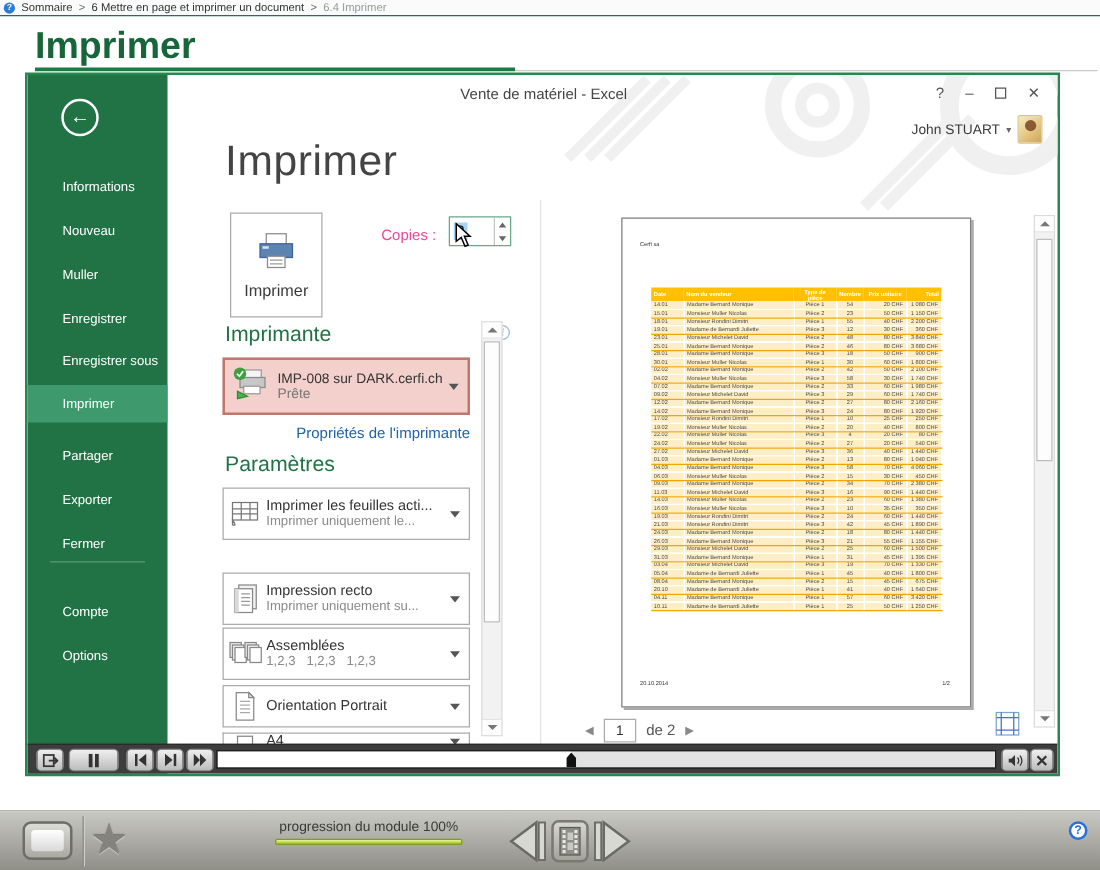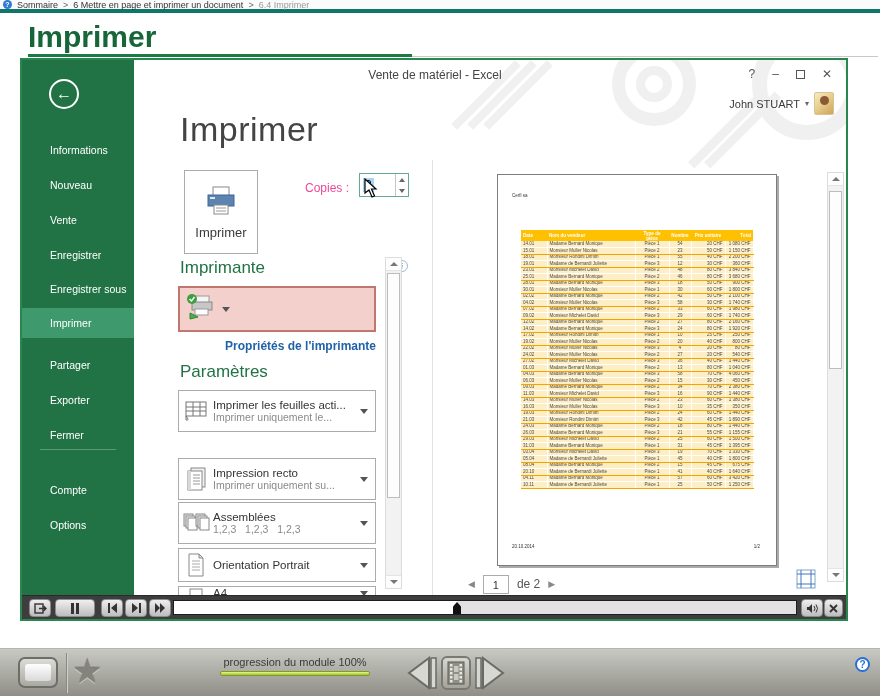--- a/index.html
+++ b/index.html
@@ -1,21 +1,21 @@
 <!DOCTYPE html>
 <html><head>
 <meta charset="utf-8">
 <style>
   * { margin:0; padding:0; box-sizing:border-box; }
   html,body { background:#fff; }
   body { font-family:"Liberation Sans", sans-serif; }
   #app { position:relative; width:880px; height:696px; background:#fff; overflow:hidden; }
 
   
-  .crumbbar { position:absolute; left:0; top:0; width:880px; height:13px; background:#fbfbfb; border-bottom:4px solid #0f766e; font-size:9px; color:#333; display:flex; align-items:center; gap:5px; padding-left:3px; }
+  .crumbbar { position:absolute; left:0; top:0; width:880px; height:13px; background:#fbfbfb; border-bottom:1px solid #0f766e; font-size:9px; color:#333; display:flex; align-items:center; gap:5px; padding-left:3px; }
   .crumb-help { width:9px; height:9px; border-radius:50%; background:#2f7bd0; color:#fff; font-size:7px; font-weight:bold; display:flex; align-items:center; justify-content:center; }
   .crumb-sep { color:#666; }
   .crumb-last { color:#999; }
 
   
   .page-title { position:absolute; left:28px; top:20px; font-size:30px; font-weight:bold; color:#17663a; }
   .title-rule-green { position:absolute; left:28px; top:54px; width:384px; height:3px; background:#1c7a43; }
   .title-rule-gray { position:absolute; left:412px; top:56px; width:466px; height:1px; background:#c9c9c9; }
 
   
@@ -55,21 +55,21 @@
 
   .sec-heading { position:absolute; font-size:17px; color:#217346; z-index:2; }
   .info-icon { position:absolute; left:374px; top:200px; width:12px; height:12px; border-radius:50%; border:1px solid #9cb8d6; color:#5b87b5; font-size:9px; font-style:italic; font-family:"Liberation Serif",serif; display:flex; align-items:center; justify-content:center; z-index:2; }
 
   .printer-box { position:absolute; left:156px; top:226px; width:198px; height:46px; background:#f3d0cb; border:2px solid #c0776e; z-index:2; display:flex; align-items:center; }
   .printer-ic { margin:0 6px 0 6px; position:relative; }
   .printer-txt { flex:1; }
   .printer-name { font-size:11px; color:#333; white-space:nowrap; }
   .printer-status { font-size:11px; color:#777; }
   .dd-caret { width:0; height:0; border-left:4px solid transparent; border-right:4px solid transparent; border-top:5px solid #555; margin-right:7px; }
-  .props-link { position:absolute; left:156px; top:279px; width:198px; text-align:right; font-size:12px; color:#1f62a8; z-index:2;font-weight:bold; }
+  .props-link { position:absolute; left:156px; top:279px; width:198px; text-align:right; font-size:12px; color:#1f62a8; z-index:2; }
 
   .dd { position:absolute; left:156px; width:198px; border:1px solid #ababab; background:#fff; z-index:2; display:flex; align-items:center; }
   .dd-icon { width:34px; display:flex; align-items:center; justify-content:center; flex-shrink:0; }
   .dd-txt { flex:1; overflow:hidden; }
   .dd-label { font-size:11.5px; color:#333; white-space:nowrap; }
   .dd-sub { font-size:10.5px; color:#8a8a8a; white-space:nowrap; }
 
   .pages-row { position:absolute; left:156px; top:377px; width:200px; height:20px; z-index:2; font-size:11px; color:#444; }
   .pages-label { position:absolute; left:0; top:4px; }
   .pg-input { position:absolute; top:0; width:56px; height:20px; border:1px solid #ababab; background:#fff; }
@@ -168,21 +168,21 @@
       <span>John STUART</span>
       <span class="user-caret">▾</span>
       <span class="avatar"></span>
     </div>
 
     <div class="sidebar">
       <div class="back-btn">←</div>
       <div id="sb-items">
           <div class="sb-item" style="top: 75px;">Informations</div>
           <div class="sb-item" style="top: 110px;">Nouveau</div>
-          <div class="sb-item" style="top: 145px;">Vente</div>
+          <div class="sb-item" style="top: 145px;">Muller</div>
           <div class="sb-item" style="top: 180px;">Enregistrer</div>
           <div class="sb-item" style="top: 214px;">Enregistrer sous</div>
           <div class="sb-item active" style="top: 248px;">Imprimer</div>
           <div class="sb-item" style="top: 290px;">Partager</div>
           <div class="sb-item" style="top: 325px;">Exporter</div>
           <div class="sb-item" style="top: 360px;">Fermer</div>
           <div class="sb-div" style="top: 389px;"></div>
           <div class="sb-item" style="top: 415px;">Compte</div>
           <div class="sb-item" style="top: 450px;">Options</div>
         </div>
@@ -225,20 +225,24 @@
     <div class="printer-box">
       <span class="printer-ic">
         <svg width="30" height="28" viewBox="0 0 30 28">
           <rect x="9" y="3" width="14" height="7" fill="#f5f5f5" stroke="#9a9a9a"></rect>
           <rect x="6" y="9" width="20" height="8" fill="#c7c7c7" stroke="#8a8a8a"></rect>
           <rect x="9" y="16" width="13" height="6" fill="#ffffff" stroke="#9a9a9a"></rect>
           <path d="M4,20 L12,24 L4,26 Z" fill="#49b04c" stroke="#2e8a31"></path>
           <circle cx="6" cy="6" r="5" fill="#3f9e3f"></circle>
           <path d="M3.5,6 L5.5,8 L8.5,4" stroke="#ffffff" stroke-width="1.4" fill="none"></path>
         </svg>
+      </span>
+      <span class="printer-txt">
+        <div class="printer-name">IMP-008 sur DARK.cerfi.ch</div>
+        <div class="printer-status">Prête</div>
       </span>
       <span class="dd-caret"></span>
     </div>
     <div class="props-link">Propriétés de l'imprimante</div>
 
     <div class="sec-heading" style="left:158px; top:302px;">Paramètres</div>
 
     <div class="dd" style="top:330px; height:42px;">
       <span class="dd-icon">
         <svg width="24" height="24" viewBox="0 0 24 24">

